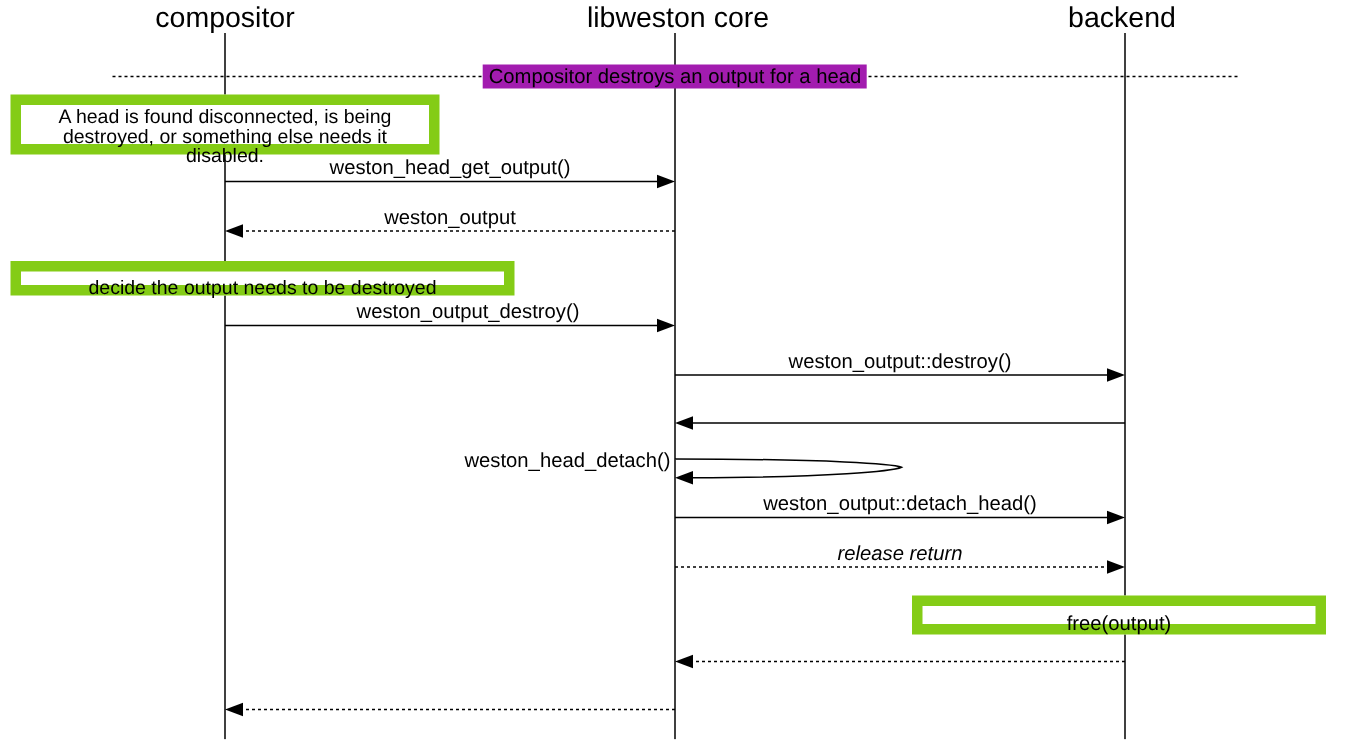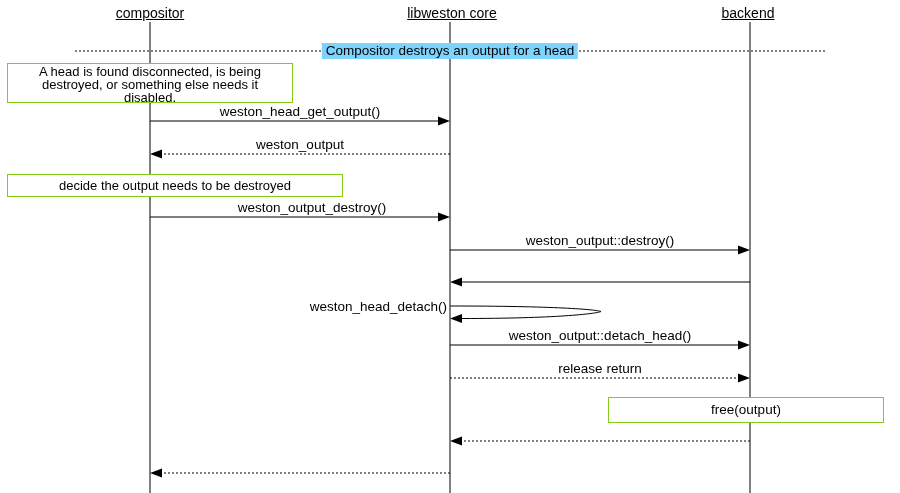--- a/index.html
+++ b/index.html
@@ -3,48 +3,48 @@
 <meta charset="utf-8">
 <style>
   html,body{margin:0;padding:0;background:#ffffff;}
   .canvas{
     position:relative;width:900px;height:493px;background:#ffffff;
     font-family:"Liberation Sans","DejaVu Sans",sans-serif;color:#000;
     overflow:hidden;
   }
   .canvas svg{position:absolute;left:0;top:0;}
   .actor{
-    position:absolute;top:5px;height:16px;line-height:16px;font-size:14px;
-    transform:translateX(-50%);white-space:nowrap;text-decoration:underline;
+    position:absolute;top:5px;height:16px;line-height:16px;font-size:19px;
+    transform:translateX(-50%);white-space:nowrap;
   }
   .msglabel{
     position:absolute;height:16px;line-height:16px;font-size:13.5px;
     white-space:nowrap;transform:translateX(-50%);
   }
   .msglabel.right-align{transform:none;text-align:left;}
   .note{
-    position:absolute;border:1px solid #84cc16;background:#ffffff;
+    position:absolute;border:7px solid #84cc16;background:#ffffff;
     text-align:center;box-sizing:border-box;
   }
   #note-disconnect{left:7px;top:63px;width:286px;height:40px;font-size:13px;line-height:13px;padding-top:1px;}
   #note-decide{left:7px;top:174px;width:336px;height:23px;font-size:13px;line-height:21px;}
   #note-free{left:608px;top:397px;width:276px;height:26px;font-size:13.5px;line-height:24px;}
   .divider-label{
     position:absolute;top:43px;left:450px;transform:translateX(-50%);
-    background:#7dd3fc;padding:0 4px;font-size:13.5px;height:16px;line-height:16px;
+    background:#a21caf;padding:0 4px;font-size:13.5px;height:16px;line-height:16px;
     white-space:nowrap;
   }
   #ml1{left:300px;top:104px;}
   #ml2{left:300px;top:137px;}
   #ml3{left:300px;top:200px;margin-left:12px;}
   #ml4{left:600px;top:233px;}
   #ml5{left:600px;top:265px;}
   #ml6{right:453px;top:299px;}
   #ml7{left:600px;top:328px;}
-  #ml8{left:600px;top:361px;}
+  #ml8{left:600px;top:361px;font-style:italic;}
 </style>
 </head>
 <body>
 
 <div class="canvas">
 
   <svg width="900" height="493" viewBox="0 0 900 493">
 
     <line x1="150" y1="22" x2="150" y2="493" stroke="#000" stroke-width="1"></line>
     <line x1="450" y1="22" x2="450" y2="493" stroke="#000" stroke-width="1"></line>

